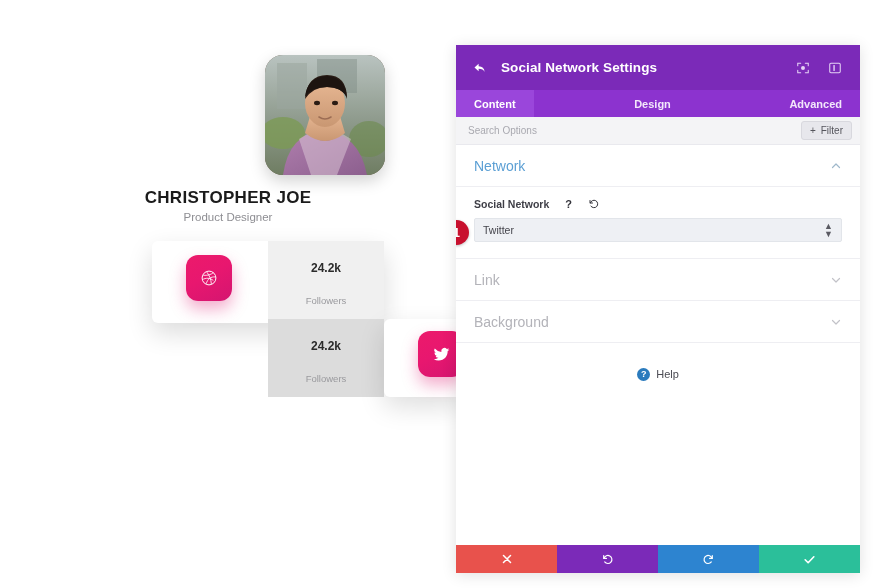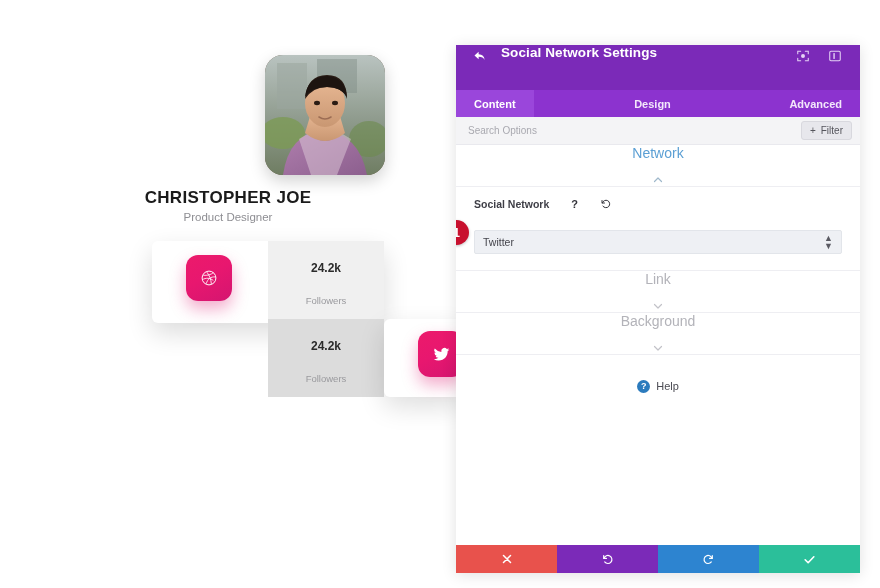--- a/index.html
+++ b/index.html
@@ -76,21 +76,21 @@
   .panel {
     position: absolute; left: 456px; top: 45px;
     width: 404px; height: 528px;
     background: #fff;
     box-shadow: 0 2px 14px rgba(0,0,0,.12);
     display: flex; flex-direction: column;
   }
 
   .panel-header {
     height: 45px; background: #7b2ab8;
-    display: flex; padding: 0 14px;
+    display: flex; align-items: center; padding: 0 14px;
     flex: 0 0 auto;
   }
   .back-icon { width: 20px; height: 20px; color:#fff; display:flex; align-items:center; justify-content:center; cursor:pointer;}
   .panel-title {
     color: #fff; font-size: 13.5px; font-weight: bold;
     margin-left: 11px; letter-spacing: .1px;
   }
   .header-spacer { flex: 1 1 auto; }
   .header-btn {
     width: 22px; height: 22px; margin-left: 10px;
@@ -128,30 +128,29 @@
     display: flex; align-items: center; gap: 5px;
     font-size: 10px; color: #55555c; cursor: pointer;
   }
 
   .panel-body { flex: 1 1 auto; background: #fff; overflow: hidden; }
 
   .toggle-row {
     height: 42px; display: flex; align-items: center;
     padding: 0 18px; border-bottom: 1px solid #eeeef2;
     cursor: pointer;
-    flex-direction: column;
   }
   .toggle-row .t-title { flex: 1 1 auto; font-size: 14px; }
   .toggle-row.open .t-title { color: #5b9fd4; }
   .toggle-row.closed .t-title { color: #b3b3b9; }
   .chev { color: #9fb8cb; display: flex; align-items: center; }
   .toggle-row.closed .chev { color: #c2c2c8; }
 
   .field-block { padding: 11px 18px 16px 18px; border-bottom: 1px solid #eeeef2; position: relative; }
-  .field-label-row { display: flex; align-items: center; gap: 22px; margin-bottom: 20px; }
+  .field-label-row { display: flex; align-items: center; gap: 16px; margin-bottom: 8px; }
   .field-label { font-size: 10.5px; font-weight: bold; color: #3e3e46; }
   .help-q { font-size: 11px; font-weight: bold; color: #33333a; cursor: pointer; }
   .reset-ico { color: #33333a; display: flex; align-items: center; cursor: pointer; }
 
   .select-box {
     height: 24px; background: #eef0f4; border: 1px solid #e2e5ea;
     border-radius: 2px; display: flex; align-items: center;
     padding: 0 8px; font-size: 10.5px; color: #44444b; cursor: pointer;
   }
   .select-box .val { flex: 1 1 auto; }

